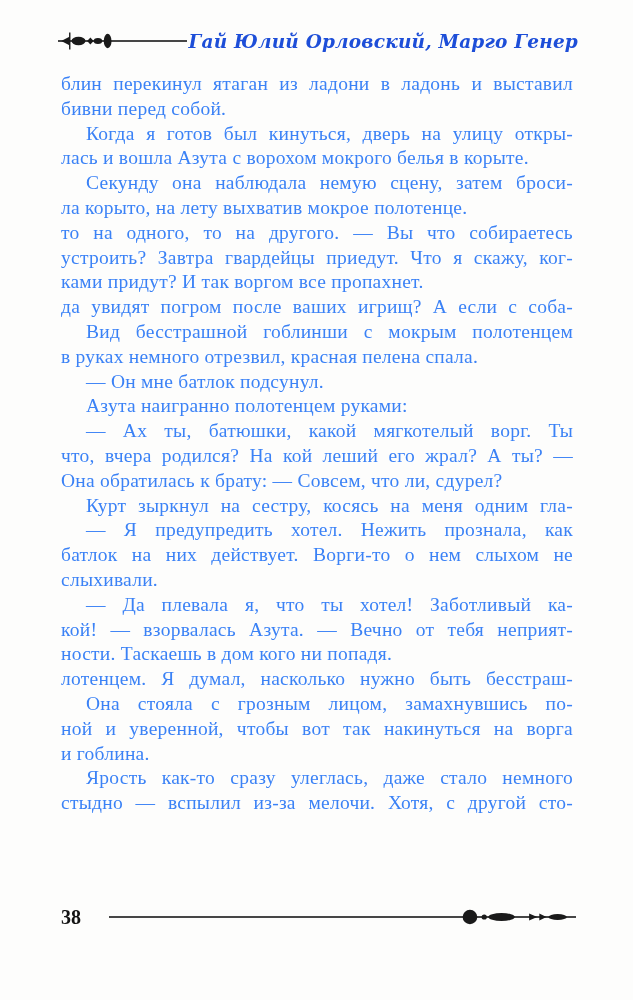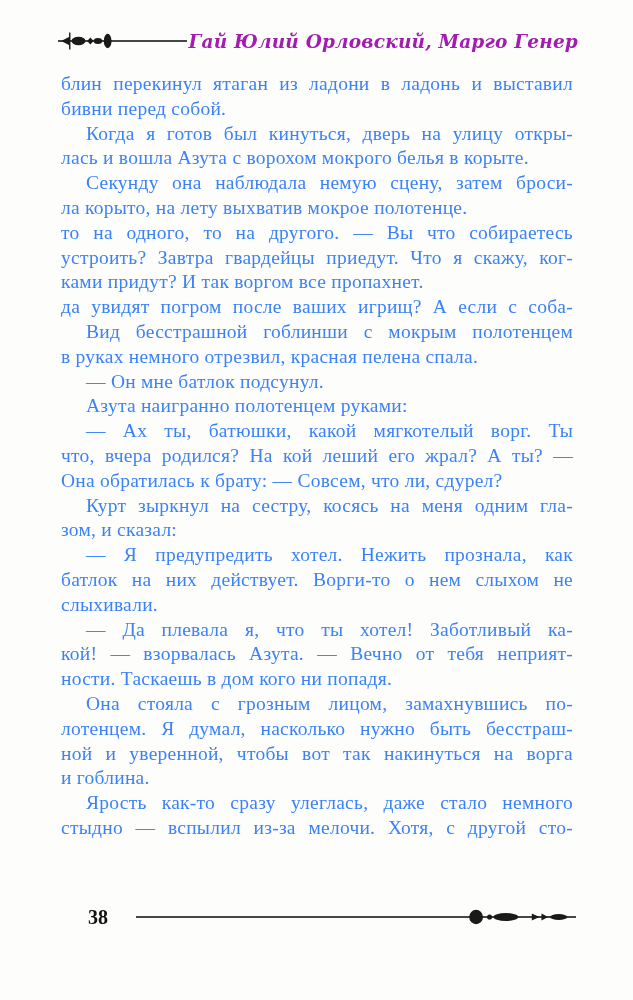--- a/index.html
+++ b/index.html
@@ -25,21 +25,21 @@
   }
   .header-rule { flex: 1 1 auto; height: 22px; display: block; }
   .header-authors {
     flex: 0 0 auto;
     font-family: "DejaVu Serif", serif;
     font-style: italic;
     font-weight: bold;
     font-size: 18.5px;
     letter-spacing: 0.2px;
     white-space: nowrap;
-    color: #a21caf;
+    color: #1d4ed8;
     padding-left: 1px;
   }
   
   .text-block {
     position: absolute;
     top: 72px; left: 61px;
     width: 512px;
     font-size: 19.5px;
     letter-spacing: 0.25px;
     color: #3b82f6;
@@ -51,21 +51,20 @@
   }
   .line.fill { text-align-last: justify; }
   .line.indent { text-indent: 25px; }
   
   .footer {
     position: absolute;
     top: 901px; left: 61px; right: 57px;
     height: 32px;
     display: flex;
     align-items: center;
-    margin-left: 27px;
   }
   .page-number {
     flex: 0 0 auto;
     font-weight: bold;
     font-size: 20px;
     color: #131313;
     margin-right: 28px;
   }
   .footer-rule { flex: 1 1 auto; height: 22px; display: block; }
 </style>
@@ -101,29 +100,28 @@
       <div class="line">ками придут? И так воргом все пропахнет.</div>
       <div class="line fill">да увидят погром после ваших игрищ? А если с соба-</div>
       <div class="line indent fill">Вид бесстрашной гоблинши с мокрым полотенцем</div>
       <div class="line">в руках немного отрезвил, красная пелена спала.</div>
       <div class="line indent">— Он мне батлок подсунул.</div>
       <div class="line indent">Азута наигранно полотенцем руками:</div>
       <div class="line indent fill">— Ах ты, батюшки, какой мягкотелый ворг. Ты</div>
       <div class="line fill">что, вчера родился? На кой леший его жрал? А ты? —</div>
       <div class="line">Она обратилась к брату: — Совсем, что ли, сдурел?</div>
       <div class="line indent fill">Курт зыркнул на сестру, косясь на меня одним гла-</div>
-      <div class="line">зом, и сказал:</div>
       <div class="line indent fill">— Я предупредить хотел. Нежить прознала, как</div>
       <div class="line fill">батлок на них действует. Ворги-то о нем слыхом не</div>
       <div class="line">слыхивали.</div>
       <div class="line indent fill">— Да плевала я, что ты хотел! Заботливый ка-</div>
       <div class="line fill">кой! — взорвалась Азута. — Вечно от тебя неприят-</div>
       <div class="line">ности. Таскаешь в дом кого ни попадя.</div>
+      <div class="line fill">лотенцем. Я думал, насколько нужно быть бесстраш-</div>
       <div class="line indent fill">Она стояла с грозным лицом, замахнувшись по-</div>
-      <div class="line fill">лотенцем. Я думал, насколько нужно быть бесстраш-</div>
       <div class="line fill">ной и уверенной, чтобы вот так накинуться на ворга</div>
       <div class="line">и гоблина.</div>
       <div class="line indent fill">Ярость как-то сразу улеглась, даже стало немного</div>
       <div class="line fill">стыдно — вспылил из-за мелочи. Хотя, с другой сто-</div>
     </div>
 
   <div class="footer">
     <div class="page-number">38</div>
     <svg class="footer-rule" viewBox="0 0 458 22" preserveAspectRatio="none" xmlns="http://www.w3.org/2000/svg">
       <g fill="#1a1a1a" stroke="none">

